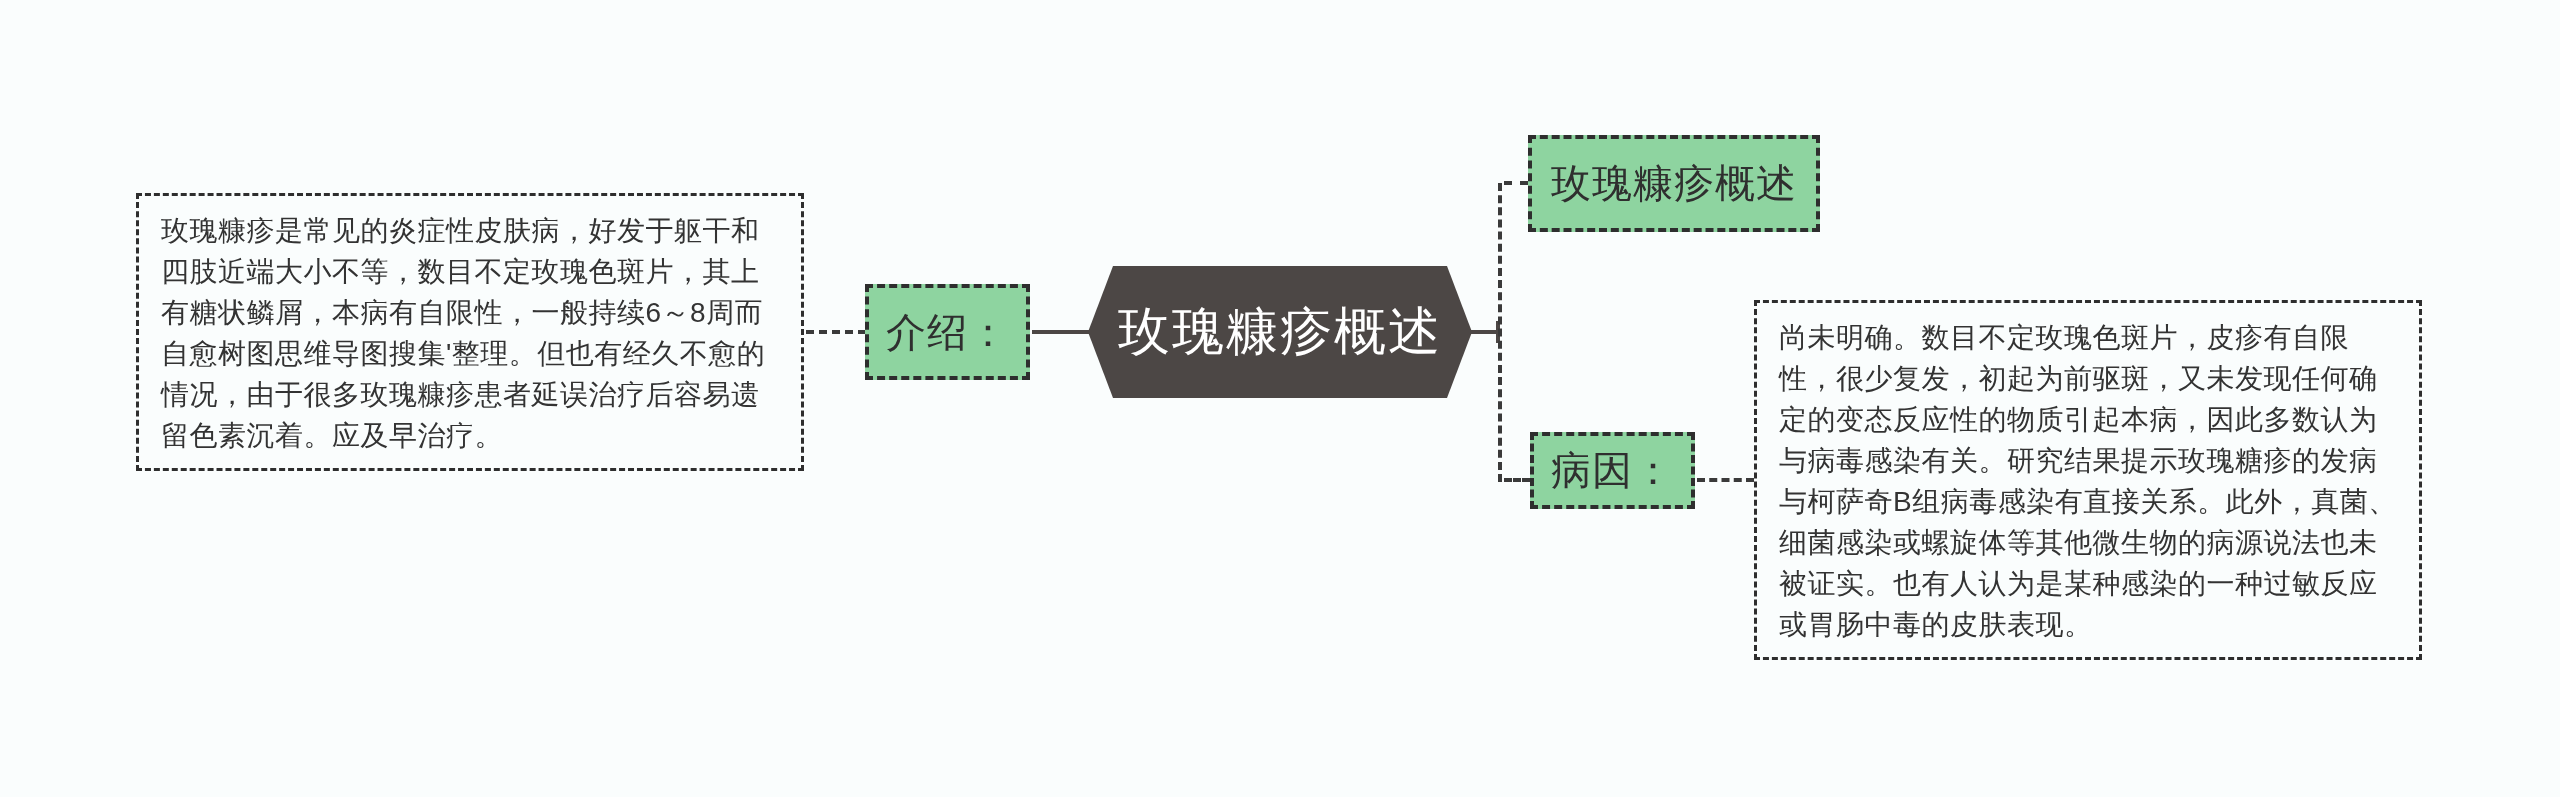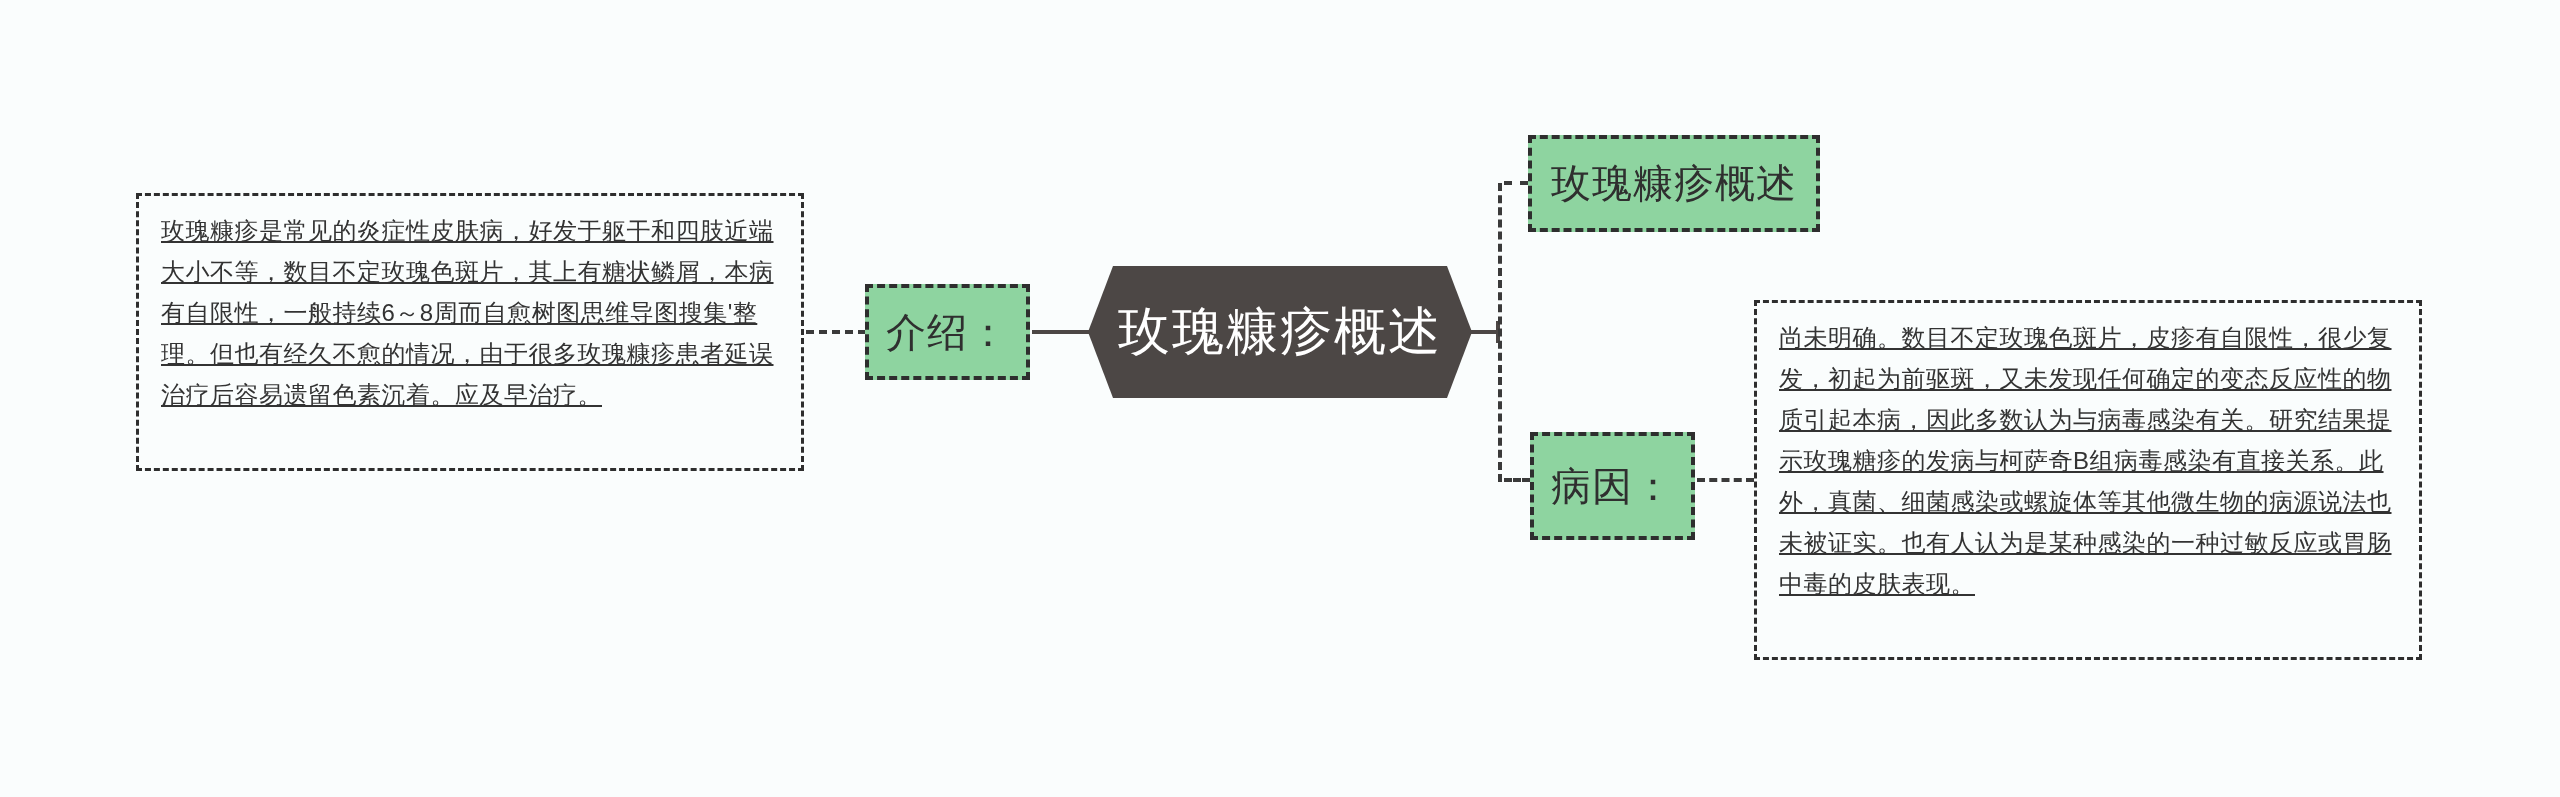--- a/index.html
+++ b/index.html
@@ -13,33 +13,33 @@
     --topic-text:#ffffff;
   }
   *{box-sizing:border-box;margin:0;padding:0;}
   html,body{background:var(--bg);}
   body{font-family:"Liberation Sans","DejaVu Sans",sans-serif;}
   .canvas{
     position:relative;width:2560px;height:797px;background:var(--bg);overflow:hidden;
   }
   .note-box{
     position:absolute;border:3px dashed var(--border);color:var(--text);
-    font-size:24px;line-height:41px;padding:14px 22px;background:transparent;
-    letter-spacing:0.5px;overflow:hidden;text-decoration:underline;
+    font-size:28px;line-height:41px;padding:14px 22px;background:transparent;
+    letter-spacing:0.5px;overflow:hidden;
   }
   .note-left{left:136px;top:193px;width:668px;height:278px;}
   .note-right{left:1754px;top:300px;width:668px;height:360px;}
   .label-box{
     position:absolute;background:var(--green);border:4px dashed var(--border);
     color:var(--label-text);font-size:40px;display:flex;align-items:center;justify-content:center;
     letter-spacing:1px;
   }
   .label-intro{left:865px;top:284px;width:165px;height:96px;}
   .label-overview{left:1528px;top:135px;width:292px;height:97px;}
-  .label-cause{left:1530px;top:432px;width:165px;height:108px;}
+  .label-cause{left:1530px;top:432px;width:165px;height:77px;}
   .hexagon{
     position:absolute;left:1088px;top:266px;width:384px;height:132px;background:var(--dark);
     clip-path:polygon(0 50%,25px 0,calc(100% - 25px) 0,100% 50%,calc(100% - 25px) 100%,25px 100%);
     display:flex;align-items:center;justify-content:center;
     color:var(--topic-text);font-size:52px;letter-spacing:2px;white-space:nowrap;
   }
   .hline-dashed{position:absolute;height:0;border-top:4px dashed var(--line);}
   .conn-leftnote{left:806px;top:330px;width:60px;}
   .conn-trunk-overview{left:1504px;top:181px;width:24px;}
   .conn-trunk-cause{left:1504px;top:478px;width:26px;}

